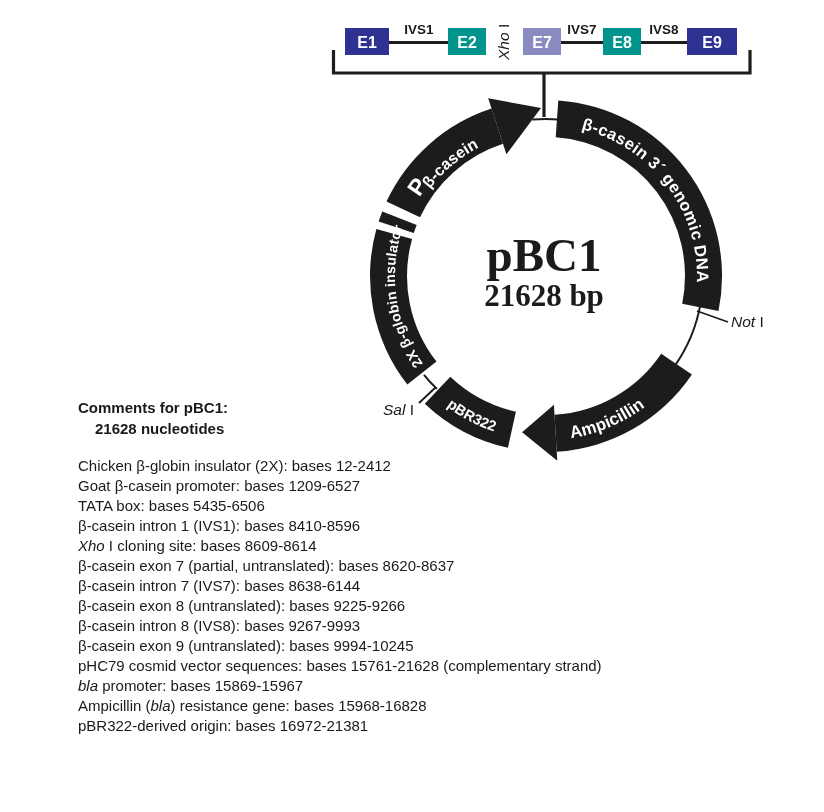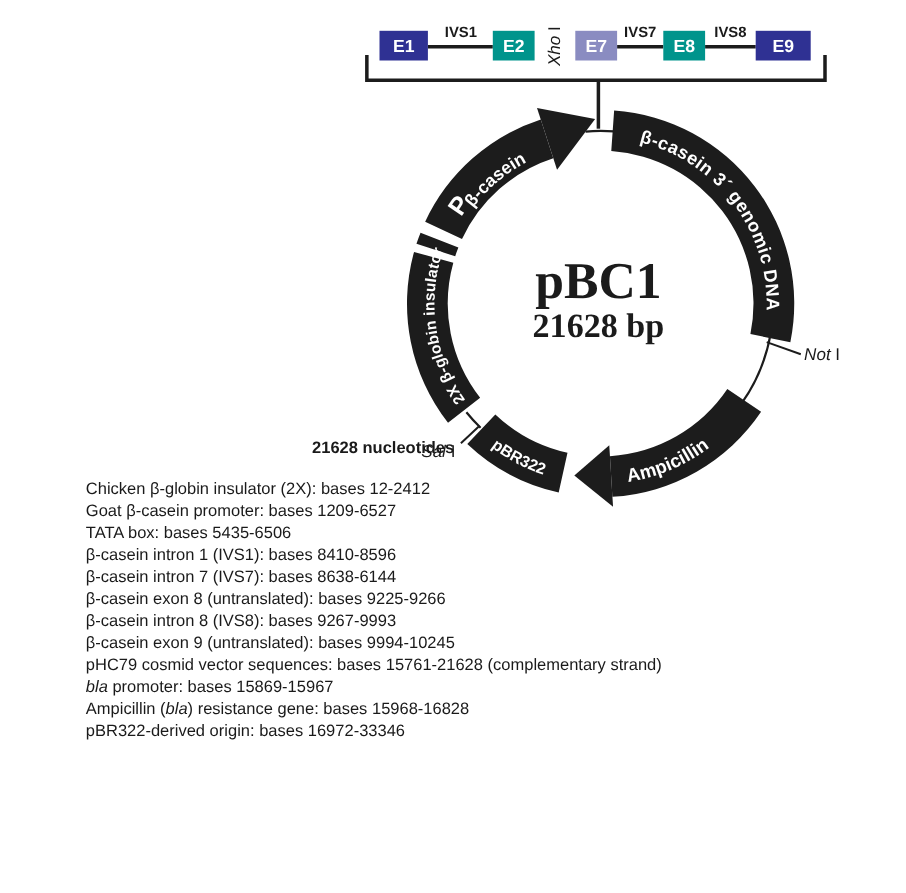--- a/index.html
+++ b/index.html
@@ -7,21 +7,21 @@
         font-family:"Liberation Sans",sans-serif;color:#1a1a1a;}
   .page svg{position:absolute;left:0;top:0;}
   .arcLabel{fill:#ffffff;font-weight:bold;font-family:"Liberation Sans",sans-serif;}
   .siteLabel{fill:#1a1a1a;font-size:15.5px;font-family:"Liberation Sans",sans-serif;}
   .it{font-style:italic;}
   .exonLabel{fill:#ffffff;font-weight:bold;font-size:16px;text-anchor:middle;}
   .ivsLabel{fill:#1a1a1a;font-weight:bold;font-size:13.5px;text-anchor:middle;}
   .titleSerif{font-family:"Liberation Serif",serif;font-weight:bold;fill:#1b1b1b;text-anchor:middle;}
   .comments{position:absolute;left:78px;top:397px;font-size:15px;line-height:20px;}
   .commentsHead{font-weight:bold;line-height:21px;margin-bottom:17px;}
-  .commentsHead .sub{padding-left:17px;text-align:center;}
+  .commentsHead .sub{padding-left:17px;}
   .cline{white-space:pre;}
 </style>
 </head>
 <body>
 
 <div class="page">
 
   <svg width="824" height="812" viewBox="0 0 824 812">
     <defs>
       <path id="tp-genomic" d="M569.6 126.9 A151 151 0 0 1 695.1 299.6"></path>
@@ -92,29 +92,32 @@
 
     <text class="ivsLabel" x="419" y="34">IVS1</text>
     <text class="ivsLabel" x="582" y="34">IVS7</text>
     <text class="ivsLabel" x="664" y="34">IVS8</text>
 
     <text class="siteLabel" x="509" y="60" transform="rotate(-90 509 60)"><tspan class="it">Xho</tspan><tspan> I</tspan></text>
   </svg>
 
   <div class="comments">
     <div class="commentsHead">
+      <div>Comments for pBC1:</div>
       <div class="sub">21628 nucleotides</div>
     </div>
     <div class="cline"><span>Chicken β-globin insulator (2X): bases 12-2412</span><span class="it"></span><span></span></div>
     <div class="cline"><span>Goat β-casein promoter: bases 1209-6527</span><span class="it"></span><span></span></div>
     <div class="cline"><span>TATA box: bases 5435-6506</span><span class="it"></span><span></span></div>
     <div class="cline"><span>β-casein intron 1 (IVS1): bases 8410-8596</span><span class="it"></span><span></span></div>
+    <div class="cline"><span></span><span class="it">Xho</span><span> I cloning site: bases 8609-8614</span></div>
+    <div class="cline"><span>β-casein exon 7 (partial, untranslated): bases 8620-8637</span><span class="it"></span><span></span></div>
     <div class="cline"><span>β-casein intron 7 (IVS7): bases 8638-6144</span><span class="it"></span><span></span></div>
     <div class="cline"><span>β-casein exon 8 (untranslated): bases 9225-9266</span><span class="it"></span><span></span></div>
     <div class="cline"><span>β-casein intron 8 (IVS8): bases 9267-9993</span><span class="it"></span><span></span></div>
     <div class="cline"><span>β-casein exon 9 (untranslated): bases 9994-10245</span><span class="it"></span><span></span></div>
     <div class="cline"><span>pHC79 cosmid vector sequences: bases 15761-21628 (complementary strand)</span><span class="it"></span><span></span></div>
     <div class="cline"><span></span><span class="it">bla</span><span> promoter: bases 15869-15967</span></div>
     <div class="cline"><span>Ampicillin (</span><span class="it">bla</span><span>) resistance gene: bases 15968-16828</span></div>
-    <div class="cline"><span>pBR322-derived origin: bases 16972-33346</span><span class="it"></span><span></span></div>
+    <div class="cline"><span>pBR322-derived origin: bases 16972-21381</span><span class="it"></span><span></span></div>
   </div>
 
 </div>
 
 </body></html>

